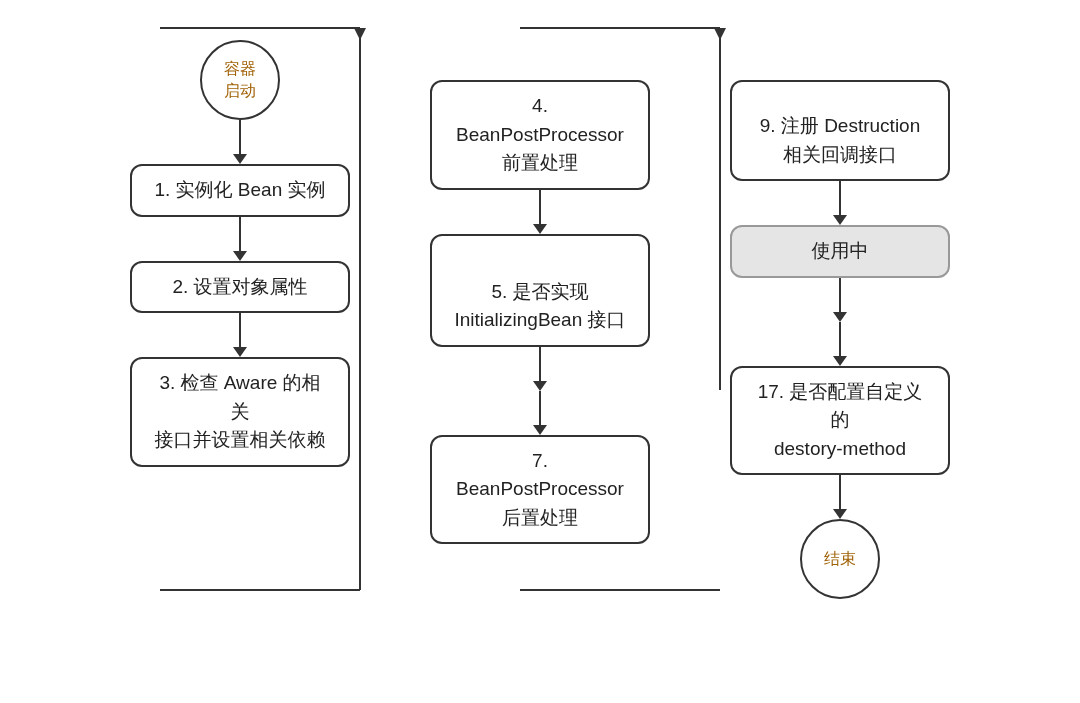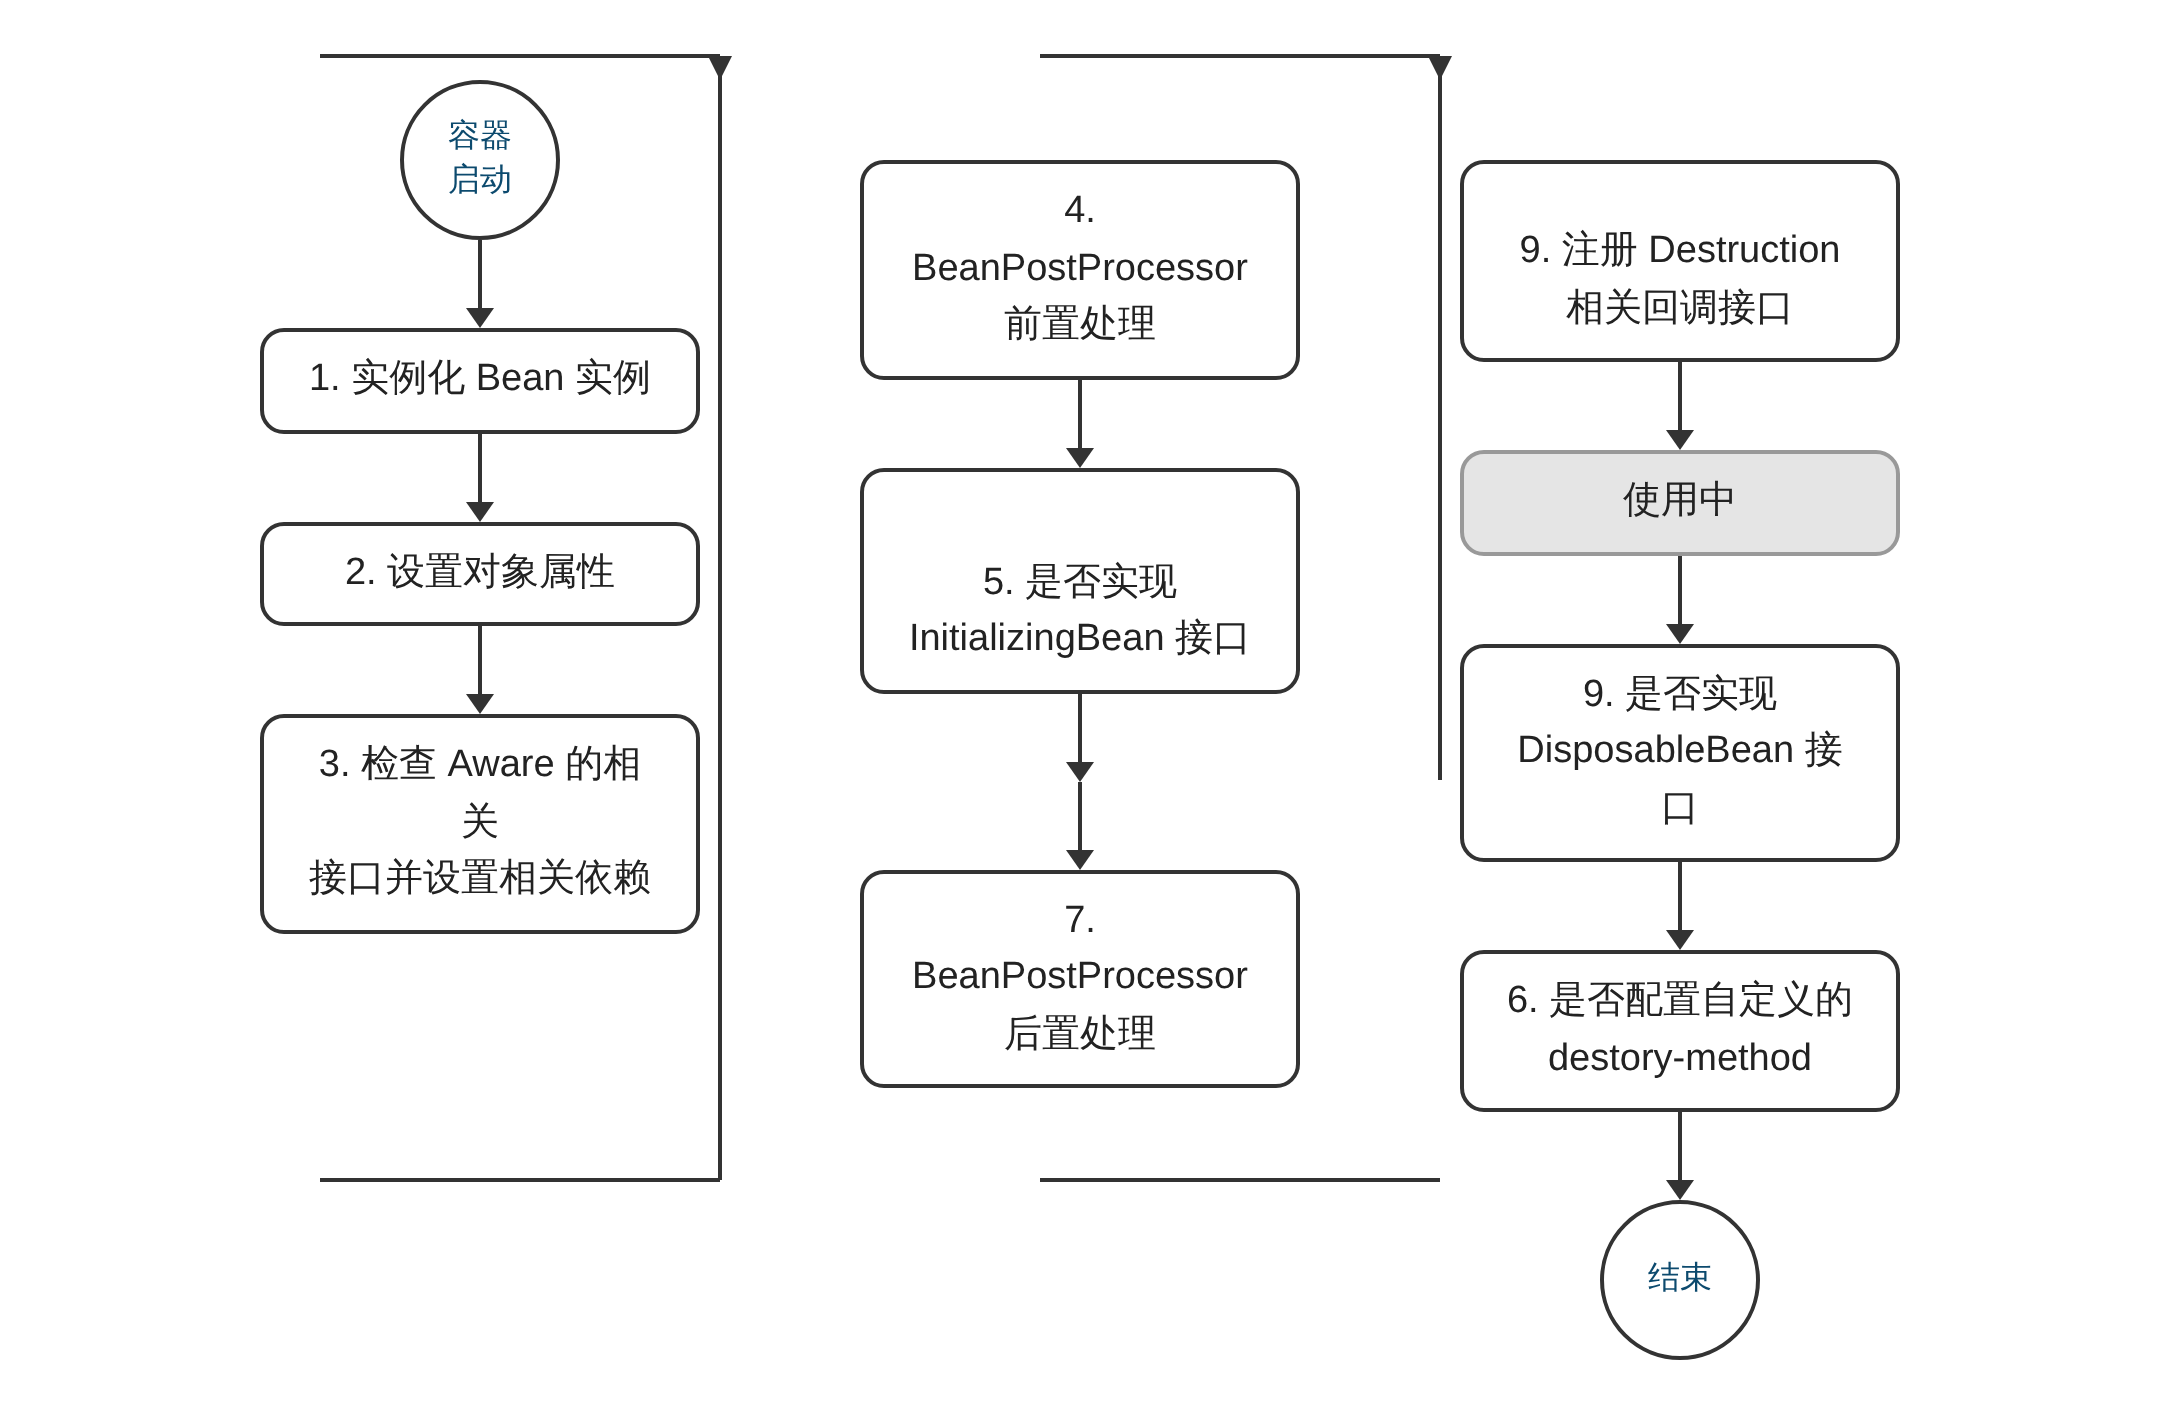--- a/index.html
+++ b/index.html
@@ -68,21 +68,21 @@
       border: 2px solid #333;
       border-radius: 50%;
       width: 80px;
       height: 80px;
       display: flex;
       align-items: center;
       justify-content: center;
       text-align: center;
       font-size: 16px;
       background: #fff;
-      color: #0c4a6e;
+      color: #a16207;
       line-height: 1.4;
     }
 
     
     .arrow-down {
       display: flex;
       flex-direction: column;
       align-items: center;
       height: 44px;
       position: relative;
@@ -187,27 +187,23 @@
   <div class="col col-right" style="padding-top:60px;">
     <div class="box" style="min-height:60px;">
       <span style="white-space:pre-line;margin-top:20px;">9. 注册 Destruction
 相关回调接口</span>
     </div>
     <div class="arrow-down"></div>
     <div class="box box-gray">
       <span>使用中</span>
     </div>
     <div class="arrow-down"></div>
-    <div class="box" style="min-height:60px;">
-      <span style="white-space:pre-line;">9. 是否实现
-DisposableBean 接口</span>
-    </div>
-    <div class="arrow-down"></div>
-    <div class="box" style="min-height:60px;">
-      <span style="white-space:pre-line;">6. 是否配置自定义的
+    <div class="arrow-down"></div>
+    <div class="box" style="min-height:60px;">
+      <span style="white-space:pre-line;">17. 是否配置自定义的
 destory-method</span>
     </div>
     <div class="arrow-down"></div>
     <div class="circle">
       <span>结束</span>
     </div>
   </div>
 
 </div>
 

